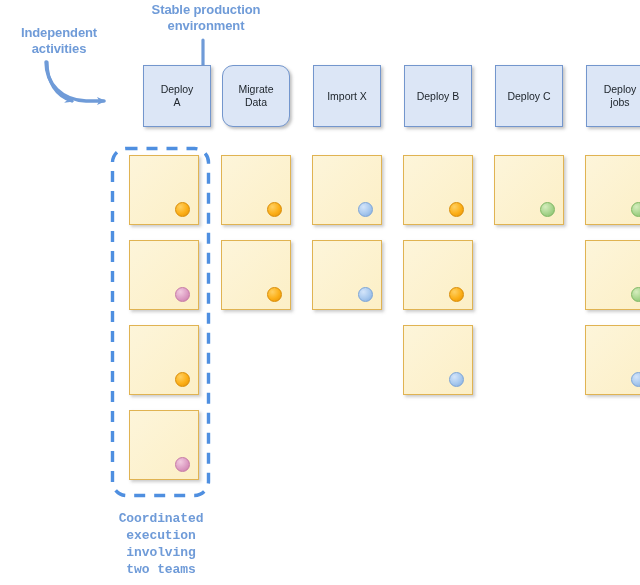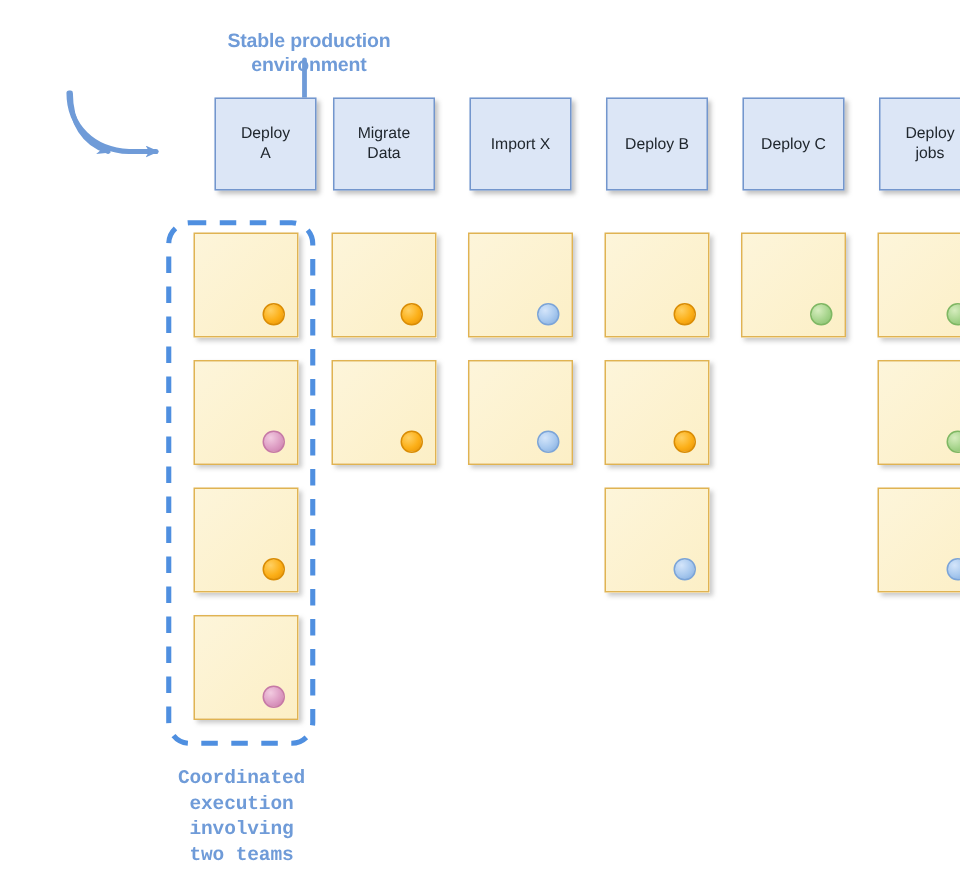--- a/index.html
+++ b/index.html
@@ -33,21 +33,21 @@
     white-space: pre-line;
     letter-spacing: -0.1px;
   }
   #anno-independent {
     left: 0px;
     top: 25px;
     width: 118px;
   }
   #anno-stable {
     left: 130px;
-    top: 19px;
+    top: 2px;
     width: 152px;
   }
   #anno-coordinated {
     left: 98px;
     top: 510px;
     width: 126px;
     line-height: 17px;
     font-family: Liberation Mono, monospace;
   }
 
@@ -129,20 +129,22 @@
 
     <path d="M47,62 C47,82 56,96 72,101" fill="none" stroke="#6f9bd8" stroke-width="3.2" stroke-linecap="round" marker-end="url(#arrowhead)" transform="translate(0,0)"></path>
     <path d="M46,62 C46,84 62,100 86,101 L104,101" fill="none" stroke="#6f9bd8" stroke-width="3.4" stroke-linecap="round" marker-end="url(#arrowhead)"></path>
 
     <line x1="203" y1="40" x2="203" y2="96" stroke="#6f9bd8" stroke-width="3.2" stroke-linecap="round"></line>
     <circle cx="203" cy="98" r="6.5" fill="#7ba9df"></circle>
 
     <rect x="112.5" y="148.5" width="96" height="347" rx="14" ry="14" fill="none" stroke="#4f8fe0" stroke-width="3.4" stroke-dasharray="11 9" stroke-linecap="butt"></rect>
   </svg>
 
+  <div class="anno" id="anno-independent">Independent
+activities</div>
 
   <div class="anno" id="anno-stable">Stable production
 environment</div>
 
   <div class="anno" id="anno-coordinated">Coordinated
 execution
 involving
 two teams</div>
 
   <div id="columns-layer">
@@ -153,21 +155,21 @@
       </div>
       <div class="card" style="left: 129px; top: 240px;">
         <span class="dot pink"></span>
       </div>
       <div class="card" style="left: 129px; top: 325px;">
         <span class="dot orange"></span>
       </div>
       <div class="card" style="left: 129px; top: 410px;">
         <span class="dot pink"></span>
       </div>
-      <div class="activity-box" style="left: 222px; top: 65px;"><span>Migrate
+      <div class="activity-box" style="left: 222px; top: 65px; border-radius: 11px;"><span>Migrate
 Data</span></div>
       <div class="card" style="left: 221px; top: 155px;">
         <span class="dot orange"></span>
       </div>
       <div class="card" style="left: 221px; top: 240px;">
         <span class="dot orange"></span>
       </div>
       <div class="activity-box" style="left: 313px; top: 65px; align-items: center;"><span>Import X</span></div>
       <div class="card" style="left: 312px; top: 155px;">
         <span class="dot blue"></span>

